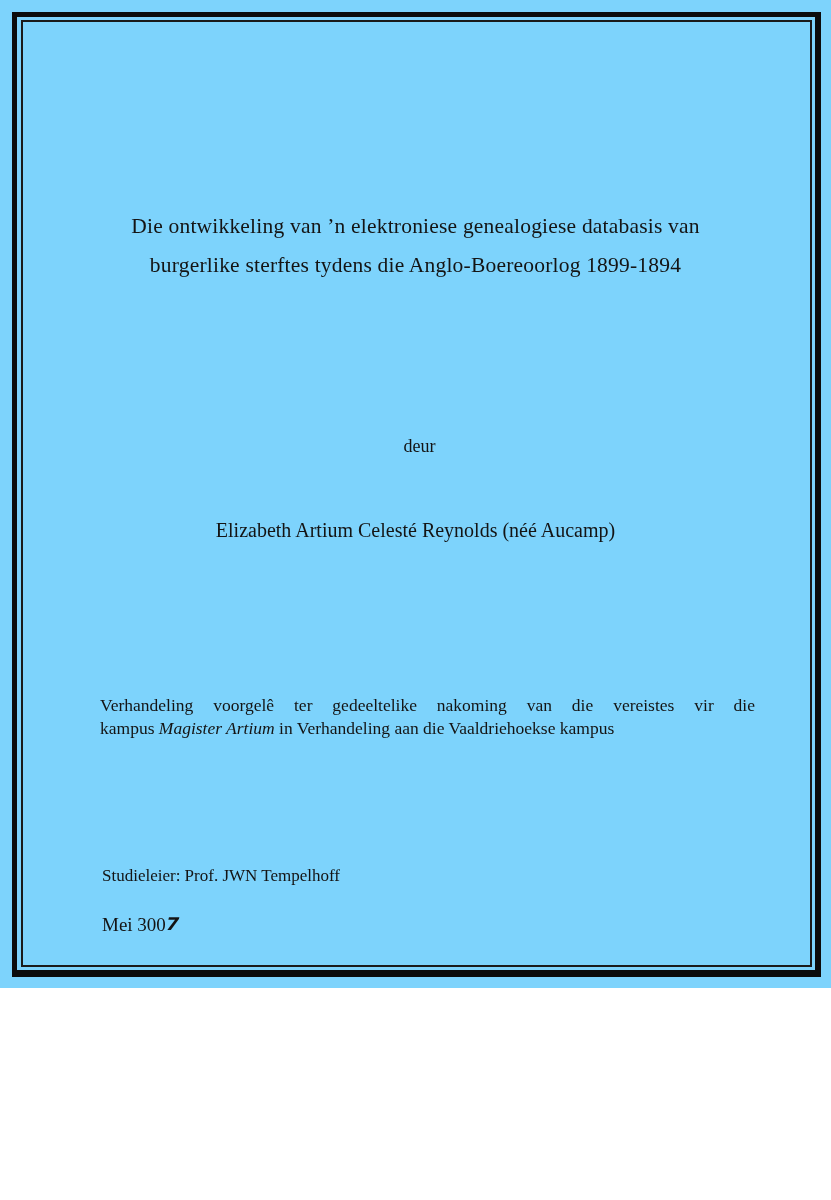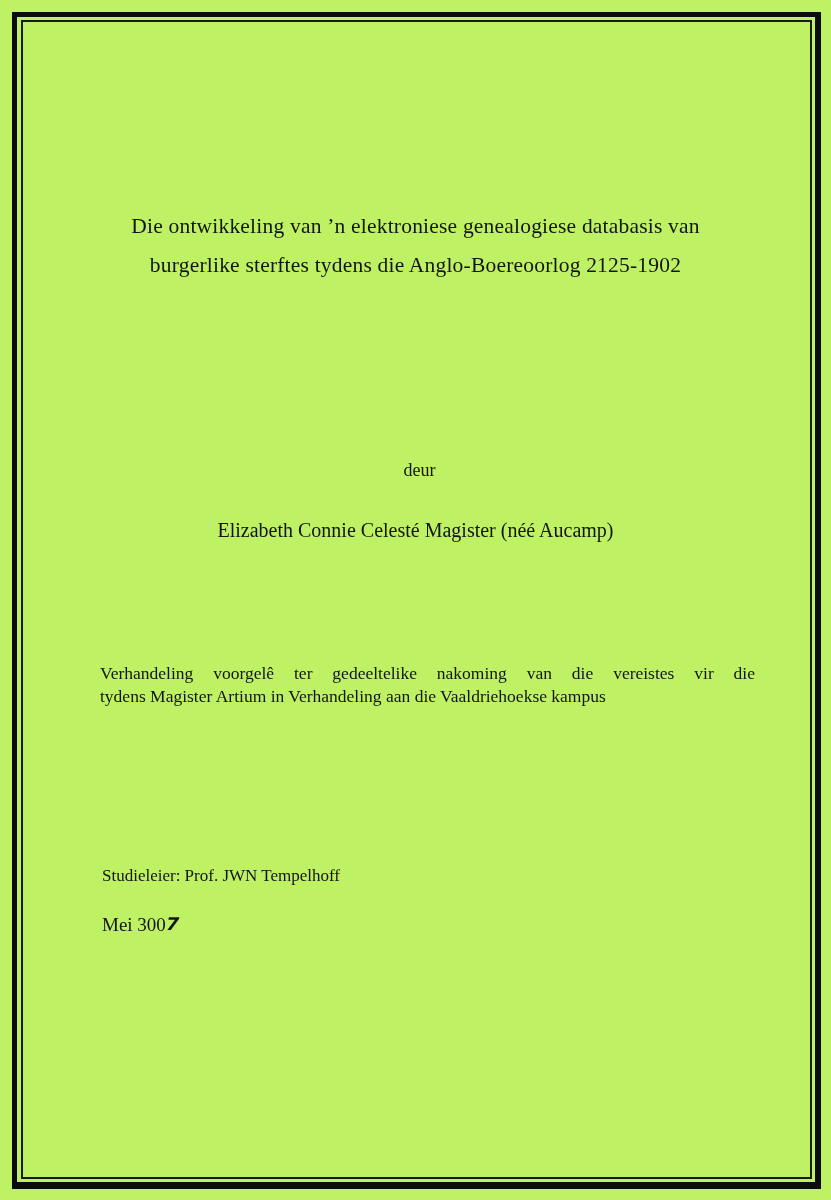--- a/index.html
+++ b/index.html
@@ -3,22 +3,22 @@
 <meta charset="utf-8">
 <style>
   html, body {
     margin: 0;
     padding: 0;
     background: #ffffff;
   }
   .page {
     position: relative;
     width: 831px;
-    height: 1200px;
-    background: #bef264;
+    height: 988px;
+    background: #7dd3fc;
     overflow: hidden;
     font-family: "Liberation Serif", serif;
     color: #141414;
   }
   
   .frame-outer {
     position: absolute;
     left: 12px; top: 12px; right: 10px; bottom: 11px;
     border: 5px solid #0c0c0c;
     border-bottom-width: 7px;
@@ -48,21 +48,20 @@
     font-size: 21.5px;
     letter-spacing: 0.2px;
   }
 
   .byline-label {
     position: absolute;
     left: 8px; right: 0;
     top: 436px;
     text-align: center;
     font-size: 18px;
-    margin-top: 24px;
   }
 
   .author-name {
     position: absolute;
     left: 0; right: 0;
     top: 519px;
     text-align: center;
     font-size: 20px;
   }
 
@@ -71,22 +70,23 @@
     left: 100px;
     top: 662px;
     width: 655px;
     font-size: 17.5px;
     line-height: 22.5px;
   }
   .thesis-line-justified {
     text-align: justify;
     text-align-last: justify;
     word-spacing: 2px;
+    margin-top: 32px;
   }
-  .italic { }
+  .italic { font-style: italic; }
 
   .supervisor-line {
     position: absolute;
     left: 102px;
     top: 866px;
     font-size: 17px;
   }
   .date-line {
     position: absolute;
     left: 102px;
@@ -133,28 +133,28 @@
   }
 </style>
 </head>
 <body>
 
 <div class="page">
   <div class="frame-outer"></div>
   <div class="frame-inner"></div>
 
   <div class="title-line1">Die ontwikkeling van ’n elektroniese genealogiese databasis van</div>
-  <div class="title-line2">burgerlike sterftes tydens die Anglo-Boereoorlog 2125-1902</div>
+  <div class="title-line2">burgerlike sterftes tydens die Anglo-Boereoorlog 1899-1894</div>
 
   <div class="byline-label">deur</div>
 
-  <div class="author-name">Elizabeth Connie Celesté Magister (néé Aucamp)</div>
+  <div class="author-name">Elizabeth Artium Celesté Reynolds (néé Aucamp)</div>
 
   <div class="thesis-statement">
     <div class="thesis-line-justified">Verhandeling voorgelê ter gedeeltelike nakoming van die vereistes vir die</div>
-    <div><span>tydens </span><span class="italic">Magister Artium</span><span> in Verhandeling aan die Vaaldriehoekse kampus</span></div>
+    <div><span>kampus </span><span class="italic">Magister Artium</span><span> in Verhandeling aan die Vaaldriehoekse kampus</span></div>
   </div>
 
   <div class="supervisor-line">Studieleier: Prof. JWN Tempelhoff</div>
 
   <div class="date-line"><span>Mei 300</span><span class="date-final-digit">7</span></div>
 
 </div>
 
 </body></html>

